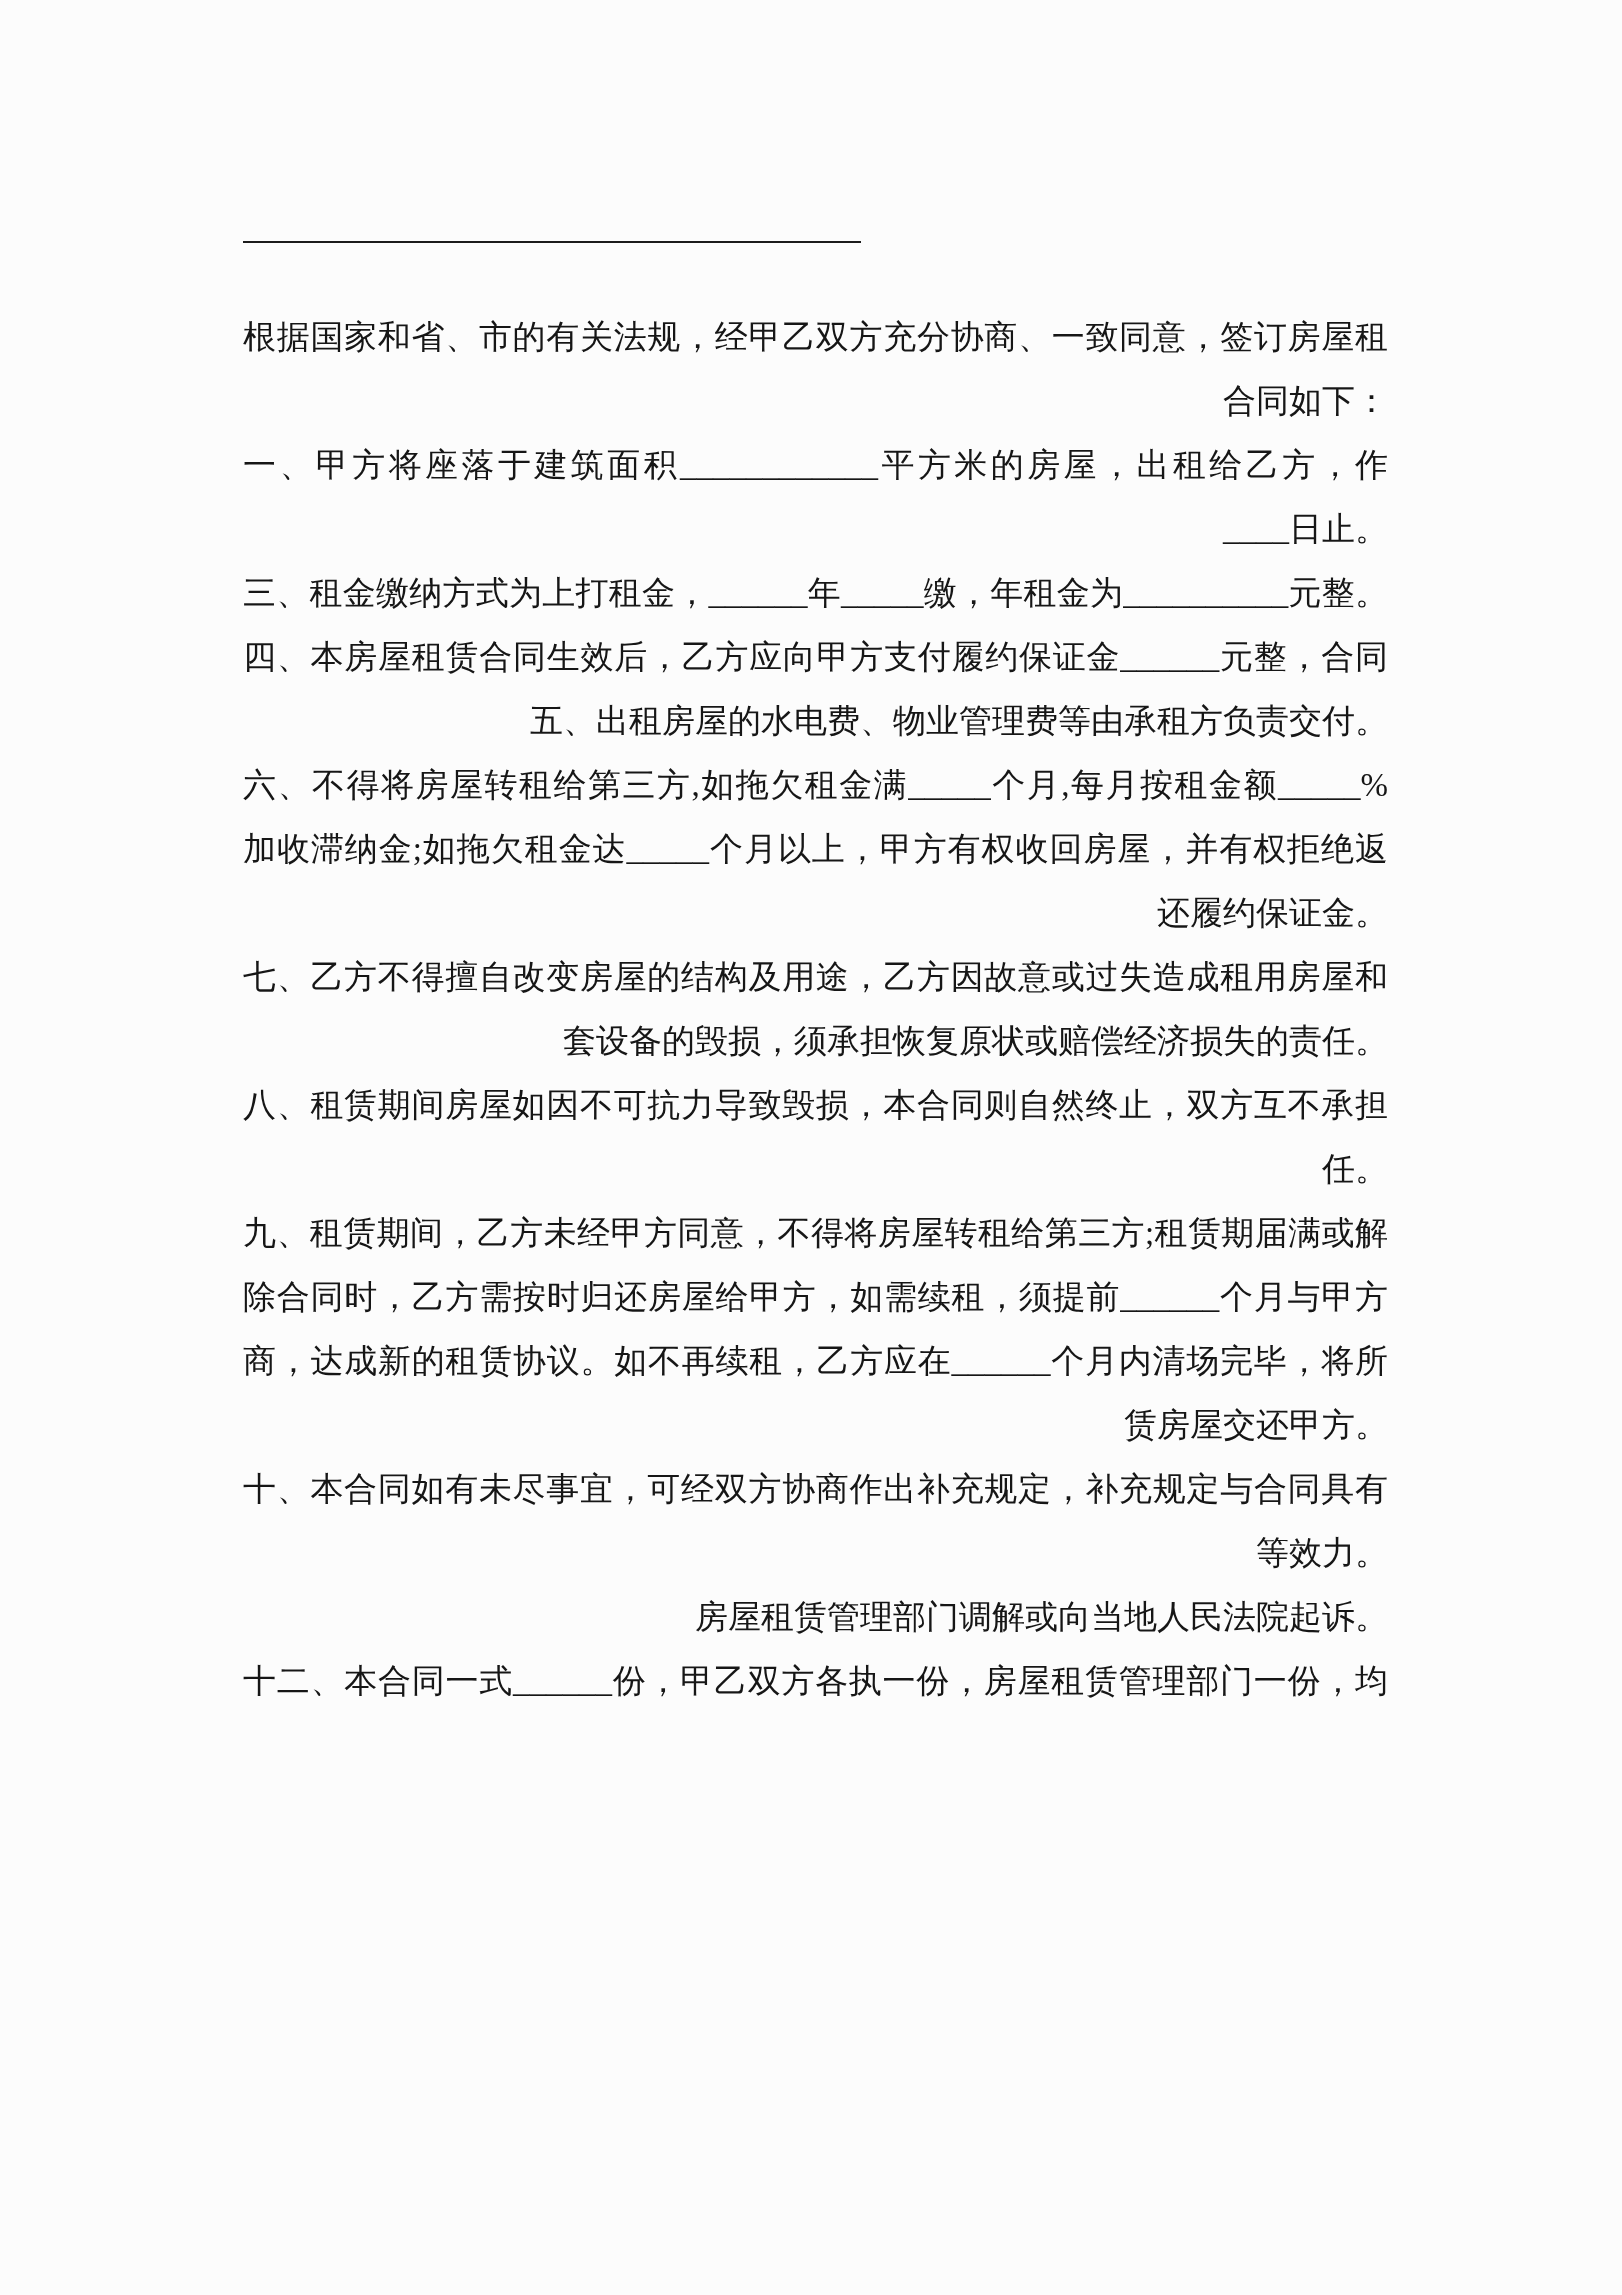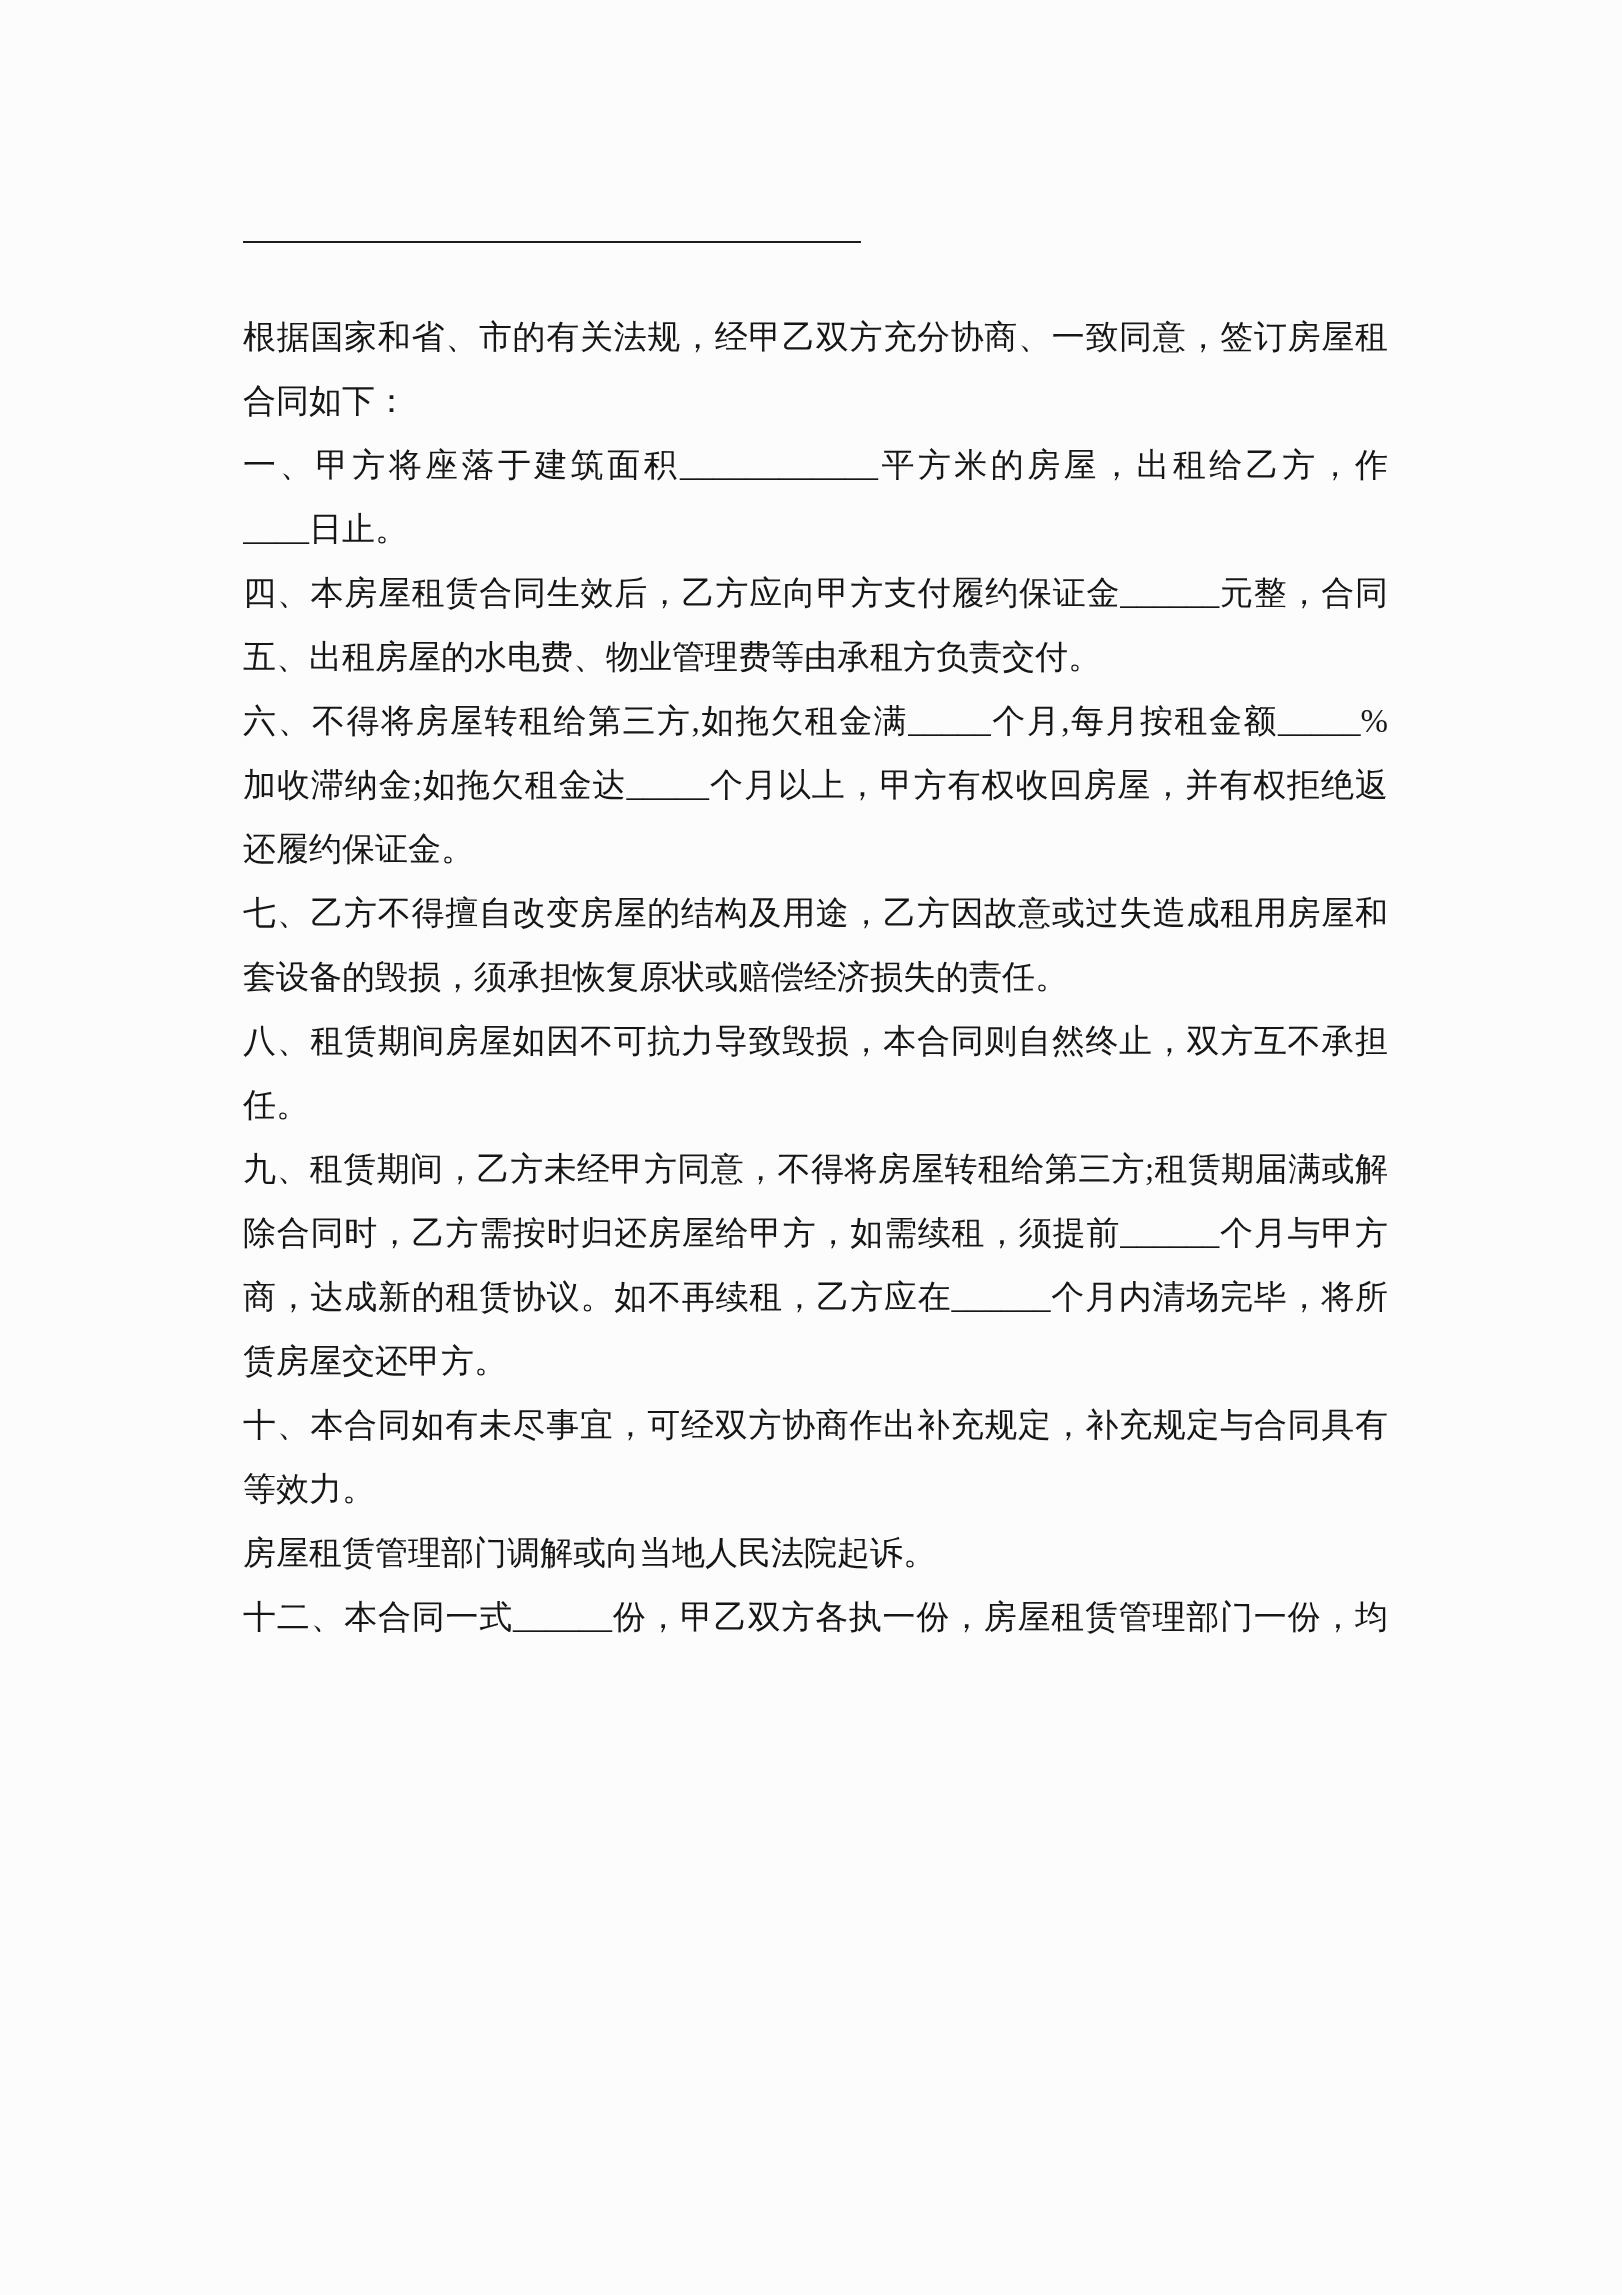--- a/index.html
+++ b/index.html
@@ -40,36 +40,37 @@
     overflow: hidden;
     white-space: normal;
     letter-spacing: 0;
   }
   .line.fill {
     text-align: justify;
     text-align-last: justify;
     -moz-text-align-last: justify;
   }
   .line.end {
-    text-align: left;
+    text-align: right;
   }
 </style>
 </head>
 <body>
 
 <div class="page" style="background: rgb(252, 252, 252); color: rgb(22, 22, 22);">
   <div class="content">
     <div class="title-rule-row">
       <span class="rule" style="width: 618px;"></span>
     </div>
     <div id="lines">
         <div class="line fill">根据国家和省、市的有关法规，经甲乙双方充分协商、一致同意，签订房屋租赁</div>
         <div class="line end">合同如下：</div>
         <div class="line fill">一、甲方将座落于建筑面积____________平方米的房屋，出租给乙方，作</div>
         <div class="line end">____日止。</div>
+        <div class="line fill">三、租金缴纳方式为上打租金，______年_____缴，年租金为__________元整。</div>
         <div class="line fill">四、本房屋租赁合同生效后，乙方应向甲方支付履约保证金______元整，合同期</div>
         <div class="line end">五、出租房屋的水电费、物业管理费等由承租方负责交付。</div>
         <div class="line fill">六、不得将房屋转租给第三方,如拖欠租金满_____个月,每月按租金额_____%</div>
         <div class="line fill">加收滞纳金;如拖欠租金达_____个月以上，甲方有权收回房屋，并有权拒绝返</div>
         <div class="line end">还履约保证金。</div>
         <div class="line fill">七、乙方不得擅自改变房屋的结构及用途，乙方因故意或过失造成租用房屋和配</div>
         <div class="line end">套设备的毁损，须承担恢复原状或赔偿经济损失的责任。</div>
         <div class="line fill">八、租赁期间房屋如因不可抗力导致毁损，本合同则自然终止，双方互不承担责</div>
         <div class="line end">任。</div>
         <div class="line fill">九、租赁期间，乙方未经甲方同意，不得将房屋转租给第三方;租赁期届满或解</div>

